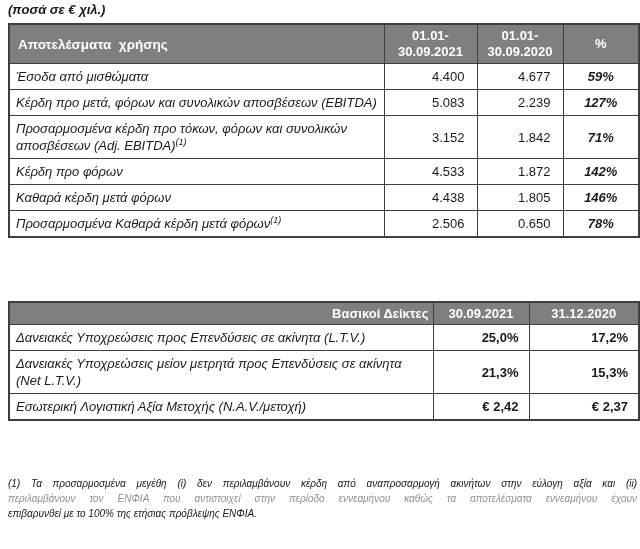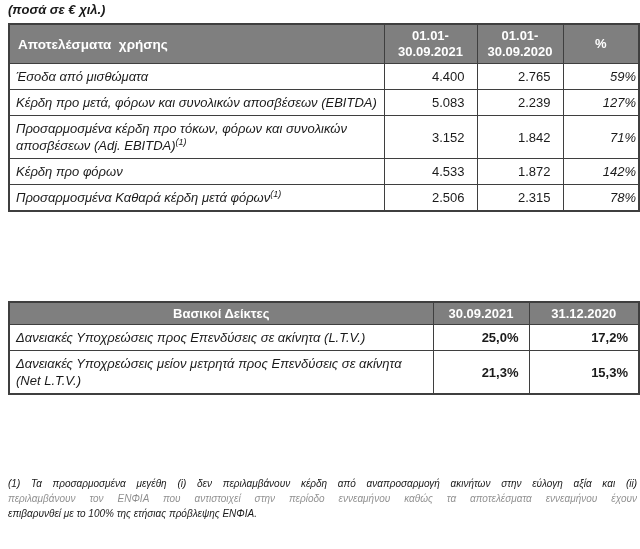--- a/index.html
+++ b/index.html
@@ -26,26 +26,26 @@
   #indicators-table{top:301px;}
   th,td{border:1px solid var(--border);vertical-align:middle;overflow:hidden;}
   th{
     background:var(--header-bg);color:var(--header-text);
     font-weight:bold;font-size:13px;
   }
   #results-table th.lbl-h{
     text-align:left;padding:4px 8px;font-size:13.5px;white-space:pre-wrap;margin-left:24px;
   }
   #results-table th.date-h{text-align:center;line-height:16px;padding:3px 1px;}
-  #indicators-table th.lbl-h{text-align:center;padding:2px 25px;line-height:17px;}
+  #indicators-table th.lbl-h{text-align:right;padding:2px 4px;line-height:17px;}
   #indicators-table th.date-h{text-align:center;padding:2px 1px;line-height:17px;}
   td{font-size:13px;color:var(--text);}
   td.lbl{text-align:left;padding:4px 4px 4px 6px;line-height:17px;font-style:italic;}
   td.num{text-align:right;padding:4px 12px 4px 2px;line-height:17px;}
-  td.pct{text-align:right;font-weight:normal;font-style:italic;padding:4px 2px;line-height:17px;}
+  td.pct{text-align:center;font-weight:bold;font-style:italic;padding:4px 2px;line-height:17px;}
   #indicators-table td.num{font-weight:bold;padding-right:10px;margin-top:36px;}
   sup{font-size:9px;line-height:0;vertical-align:super;}
   .footnote{
     position:absolute;left:8px;top:476px;width:629px;
     font-size:10px;font-style:italic;line-height:15px;color:var(--text);
   }
   .footnote .line{white-space:normal;}
   .footnote .line.justify{text-align:justify;text-align-last:justify;}
   .footnote .line.faded{opacity:.5;}
 </style>
@@ -68,21 +68,21 @@
         <th class="lbl-h">Αποτελέσματα  χρήσης</th>
         <th class="date-h">01.01-<br>30.09.2021</th>
         <th class="date-h">01.01-<br>30.09.2020</th>
         <th class="date-h">%</th>
       </tr>
     </thead>
     <tbody id="results-body">
         <tr>
           <td class="lbl">Έσοδα από μισθώματα</td>
           <td class="num">4.400</td>
-          <td class="num">2.765</td>
+          <td class="num">4.677</td>
           <td class="pct">59%</td>
         </tr>
         <tr>
           <td class="lbl">Κέρδη προ μετά, φόρων και συνολικών αποσβέσεων (EBITDA)</td>
           <td class="num">5.083</td>
           <td class="num">2.239</td>
           <td class="pct">127%</td>
         </tr>
         <tr>
           <td class="lbl">Προσαρμοσμένα κέρδη προ τόκων, φόρων και συνολικών αποσβέσεων (Adj. EBITDA)<sup>(1)</sup></td>
@@ -90,23 +90,29 @@
           <td class="num">1.842</td>
           <td class="pct">71%</td>
         </tr>
         <tr>
           <td class="lbl">Κέρδη προ φόρων</td>
           <td class="num">4.533</td>
           <td class="num">1.872</td>
           <td class="pct">142%</td>
         </tr>
         <tr>
+          <td class="lbl">Καθαρά κέρδη μετά φόρων</td>
+          <td class="num">4.438</td>
+          <td class="num">1.805</td>
+          <td class="pct">146%</td>
+        </tr>
+        <tr>
           <td class="lbl">Προσαρμοσμένα Καθαρά κέρδη μετά φόρων<sup>(1)</sup></td>
           <td class="num">2.506</td>
-          <td class="num">2.315</td>
+          <td class="num">0.650</td>
           <td class="pct">78%</td>
         </tr>
       </tbody>
   </table>
 
   <table id="indicators-table">
     <colgroup>
       <col style="width:424px">
         <col style="width:96px">
         <col style="width:110px">
@@ -122,20 +128,25 @@
         <tr>
           <td class="lbl">Δανειακές Υποχρεώσεις προς Επενδύσεις σε ακίνητα (L.T.V.)</td>
           <td class="num">25,0%</td>
           <td class="num">17,2%</td>
         </tr>
         <tr>
           <td class="lbl">Δανειακές Υποχρεώσεις μείον μετρητά προς Επενδύσεις σε ακίνητα (Net L.T.V.)</td>
           <td class="num">21,3%</td>
           <td class="num">15,3%</td>
         </tr>
+        <tr>
+          <td class="lbl">Εσωτερική Λογιστική Αξία Μετοχής (N.A.V./μετοχή)</td>
+          <td class="num">€ 2,42</td>
+          <td class="num">€ 2,37</td>
+        </tr>
       </tbody>
   </table>
 
   <div class="footnote" id="footnote">
       <div class="line justify">(1) Τα προσαρμοσμένα μεγέθη (i) δεν περιλαμβάνουν κέρδη από αναπροσαρμογή ακινήτων στην εύλογη αξία και (ii)</div>
       <div class="line justify faded">περιλαμβάνουν τον ΕΝΦΙΑ που αντιστοιχεί στην περίοδο εννεαμήνου καθώς τα αποτελέσματα εννεαμήνου έχουν</div>
       <div class="line">επιβαρυνθεί με το 100% της ετήσιας πρόβλεψης ΕΝΦΙΑ.</div>
     </div>
 
 </div>

